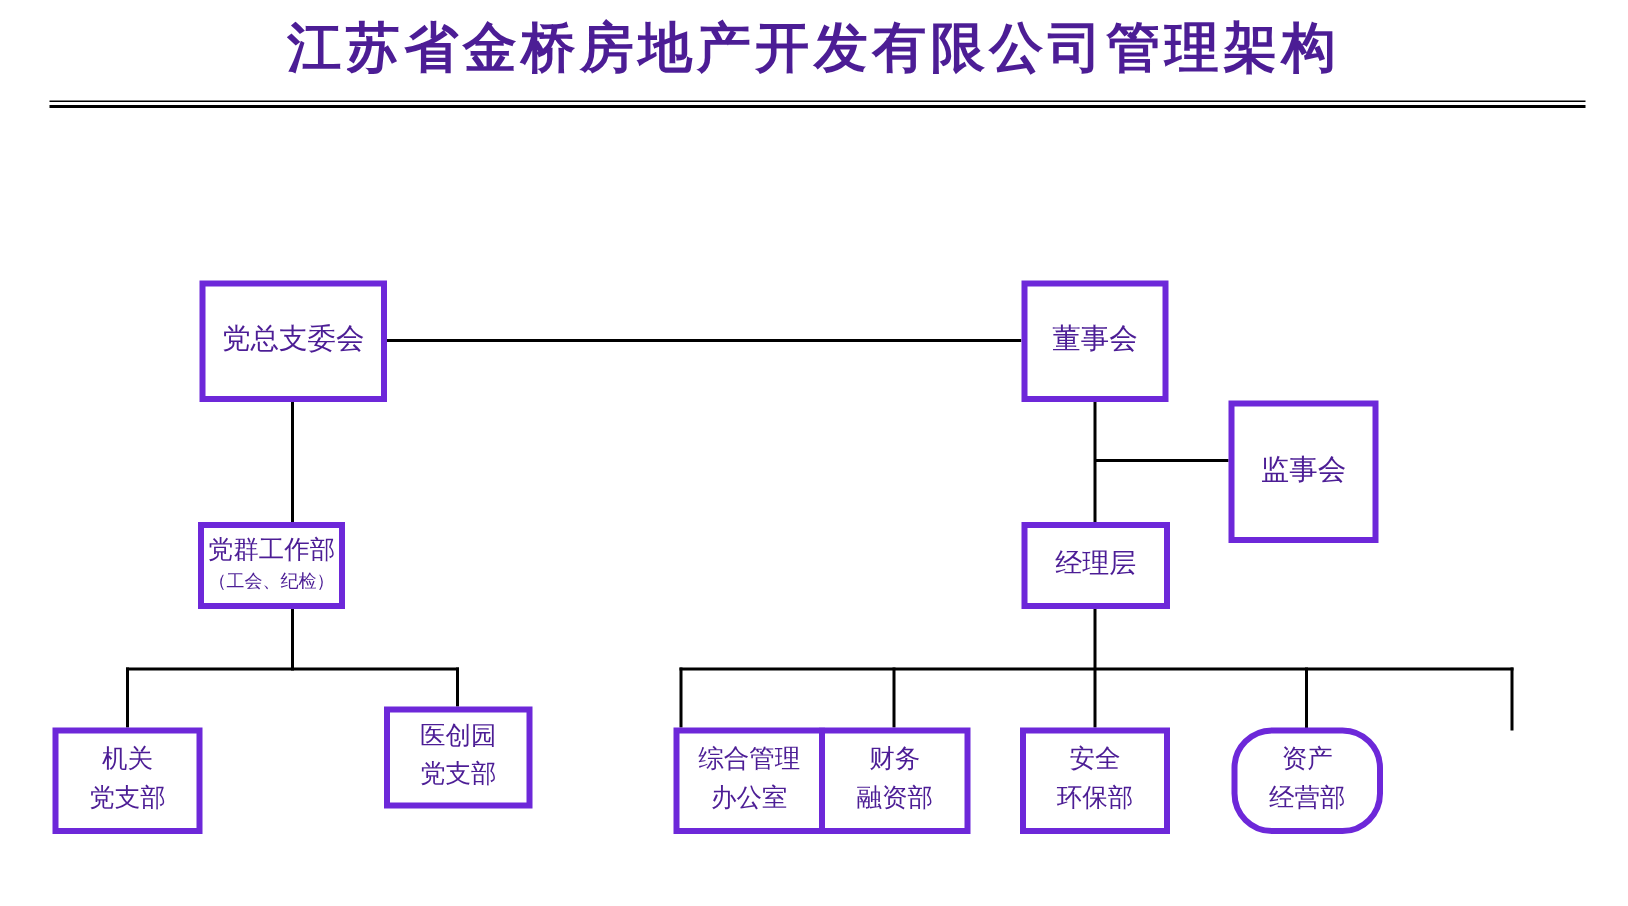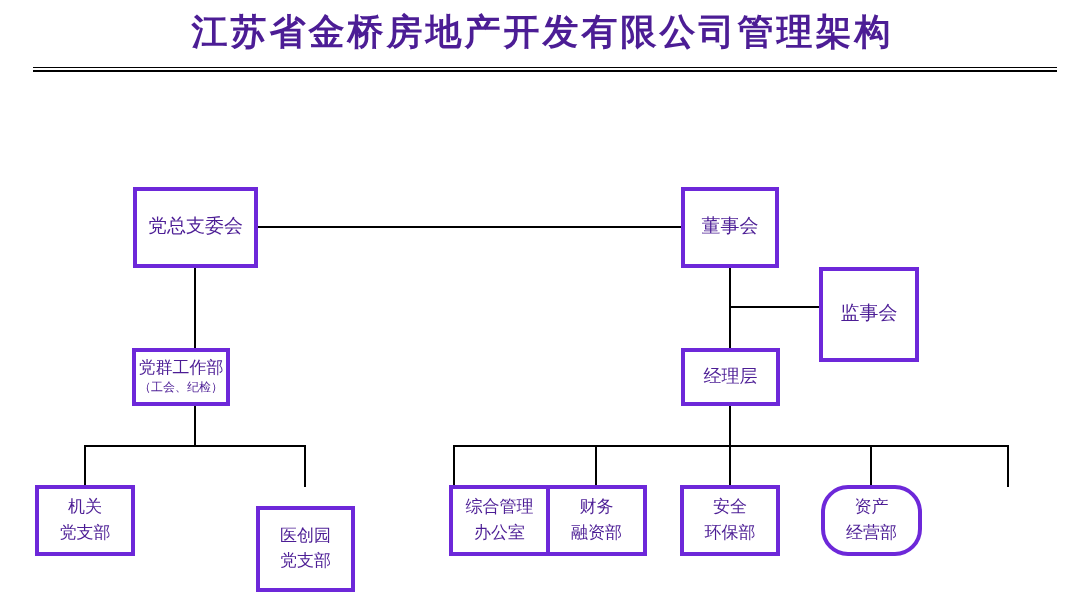--- a/index.html
+++ b/index.html
@@ -64,21 +64,21 @@
     position: absolute;
     background: #000000;
   }
   
   #n-party      { left:133px; top:187px; width:125px; height:81px; }
   #n-board      { left:681px; top:187px; width:98px;  height:81px; }
   #n-supervisor { left:819px; top:267px; width:100px; height:95px; }
   #n-partymass  { left:132px; top:348px; width:98px; height:58px; }
   #n-mgmt       { left:681px; top:348px; width:99px;  height:58px; font-size:18px; }
   #n-organ      { left:35px;  top:485px; width:100px; height:71px; }
-  #n-yichuang   { left:256px; top:506px; width:99px;  height:86px; }
+  #n-yichuang   { left:256px; top:471px; width:99px;  height:68px; }
   #n-zonghe     { left:404px; top:485px; width:101px; height:71px;margin-left:45px; }
   #n-caiwu      { left:546px; top:485px; width:101px; height:71px; }
   #n-anquan     { left:680px; top:485px; width:100px; height:71px;text-align:center; }
   #n-zichan     { left:821px; top:485px; width:101px; height:71px;border-radius:27px; }
   #n-gongcheng  { left:958px; top:485px; width:100px; height:71px; }
 </style>
 </head>
 <body>
 
 <div class="stage">

